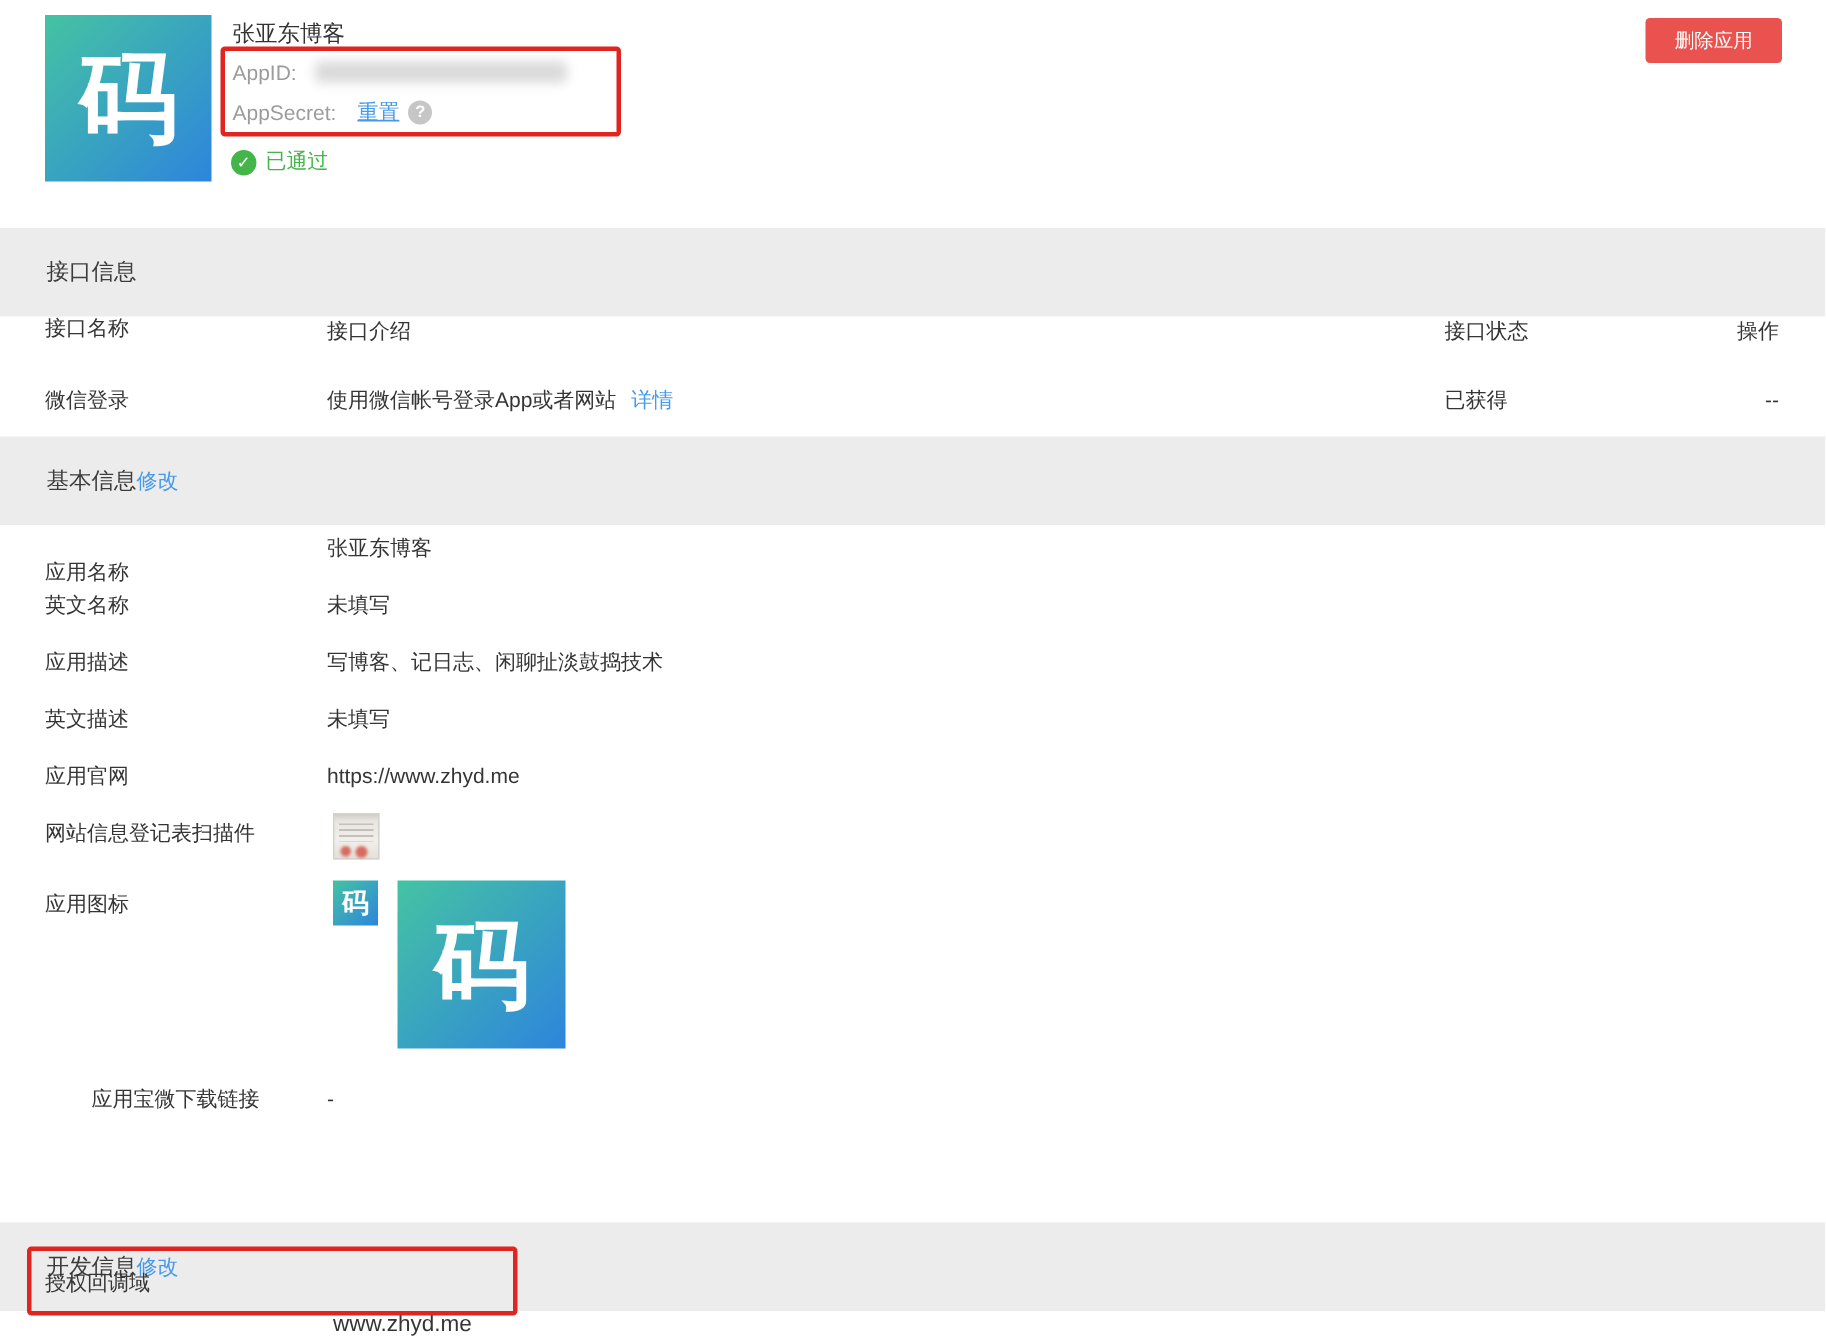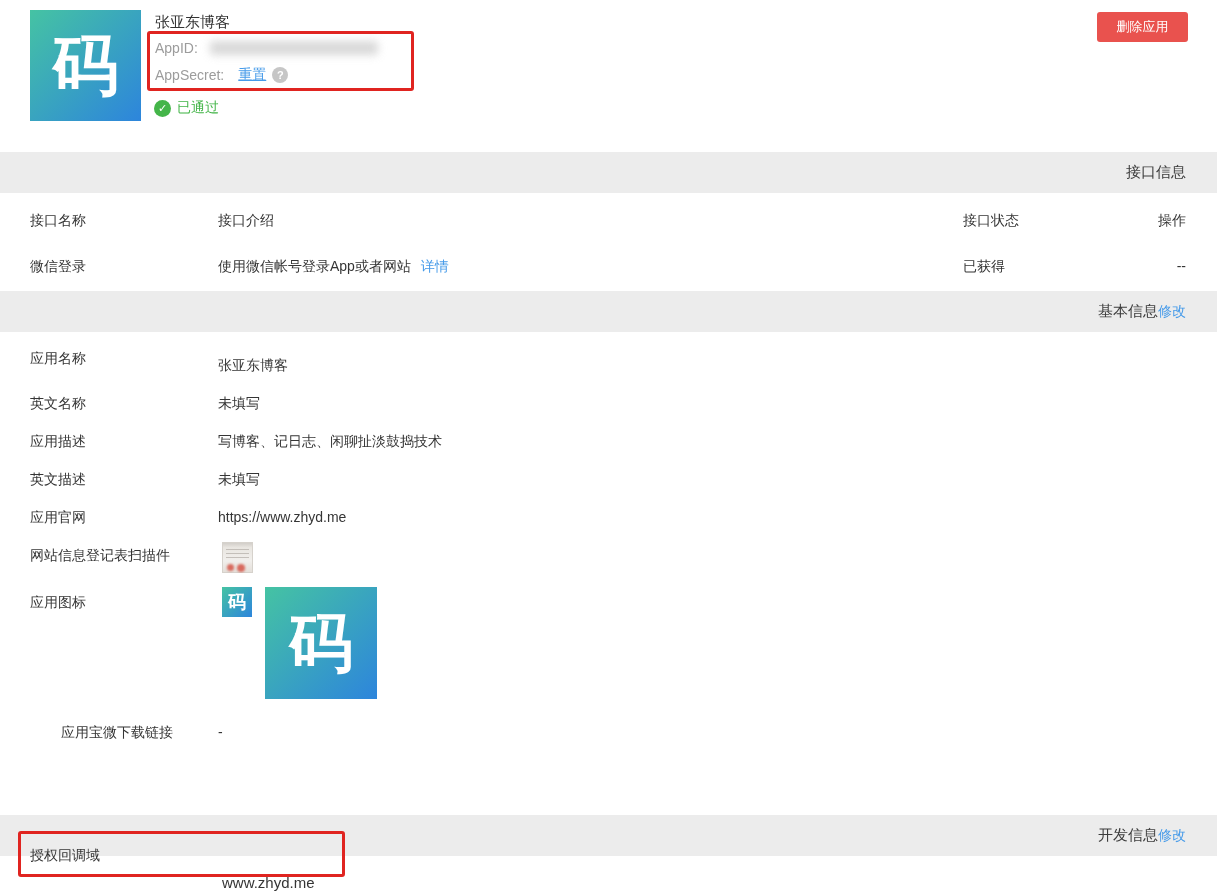--- a/index.html
+++ b/index.html
@@ -32,22 +32,22 @@
 
   .delete-btn { position:absolute; left:1097px; top:12px; width:91px; height:30px;
     background:#e9524e; color:#fff; border:none; border-radius:3px; font-size:13px;
     font-family:inherit; cursor:pointer; }
 
   .annotation { position:absolute; border:3px solid #e02420; border-radius:3px; pointer-events:none; }
   .annotation.box1 { left:147px; top:31px; width:267px; height:60px; }
   .annotation.box2 { left:18px; top:831px; width:327px; height:46px; }
 
   
-  .section-bar { position:absolute; left:0; width:1217px; height:41px; background:#ececec;
-    display:flex; align-items:center; padding:0 31px; font-size:15px; color:#3c3c3c; justify-content:flex-end; }
+  .section-bar { position:absolute; left:0; width:1217px; height:59px; background:#ececec;
+    display:flex; align-items:center; padding:0 31px; font-size:15px; color:#3c3c3c; justify-content:flex-start; }
   .section-bar .modify { font-size:14px; }
   .bar-interface { top:152px; }
   .bar-basic { top:291px; }
   .bar-dev { top:779px;margin-top:36px; }
 
   
   .cell { position:absolute; font-size:14px; color:#353535; height:20px; line-height:20px; white-space:nowrap; }
   .c-right { right:31px; text-align:right; }
 
   
@@ -104,39 +104,39 @@
     <span class="check-icon">✓</span>
     <span>已通过</span>
   </div>
 
   <button class="delete-btn">删除应用</button>
 
   <div class="section-bar bar-interface">
     <span>接口信息</span>
   </div>
 
-  <div class="cell" style="left:30px; top:210px;">接口名称</div>
+  <div class="cell" style="left:30px; top:210px;font-family:Liberation Serif, serif;">接口名称</div>
   <div class="cell" style="left:218px; top:210px;">接口介绍</div>
   <div class="cell" style="left:963px; top:210px;">接口状态</div>
   <div class="cell c-right" style="top:210px;">操作</div>
 
   <div class="cell" style="left:30px; top:256px;">微信登录</div>
   <div class="cell" style="left:218px; top:256px;">
     <span>使用微信帐号登录App或者网站</span>
     <a class="link" style="margin-left:6px;">详情</a>
   </div>
   <div class="cell" style="left:963px; top:256px;">已获得</div>
   <div class="cell c-right" style="top:256px;">--</div>
 
   <div class="section-bar bar-basic">
     <span>基本信息</span>
     <a class="link modify">修改</a>
   </div>
 
-  <div class="f-label" style="top:350px;">应用名称</div>
+  <div class="f-label" style="top:373px;">应用名称</div>
   <div class="f-value" style="top:357px;">张亚东博客</div>
 
   <div class="f-label" style="top:395px;">英文名称</div>
   <div class="f-value" style="top:395px;">未填写</div>
 
   <div class="f-label" style="top:433px;">应用描述</div>
   <div class="f-value" style="top:433px;">写博客、记日志、闲聊扯淡鼓捣技术</div>
 
   <div class="f-label" style="top:471px;">英文描述</div>
   <div class="f-value" style="top:471px;">未填写</div>

